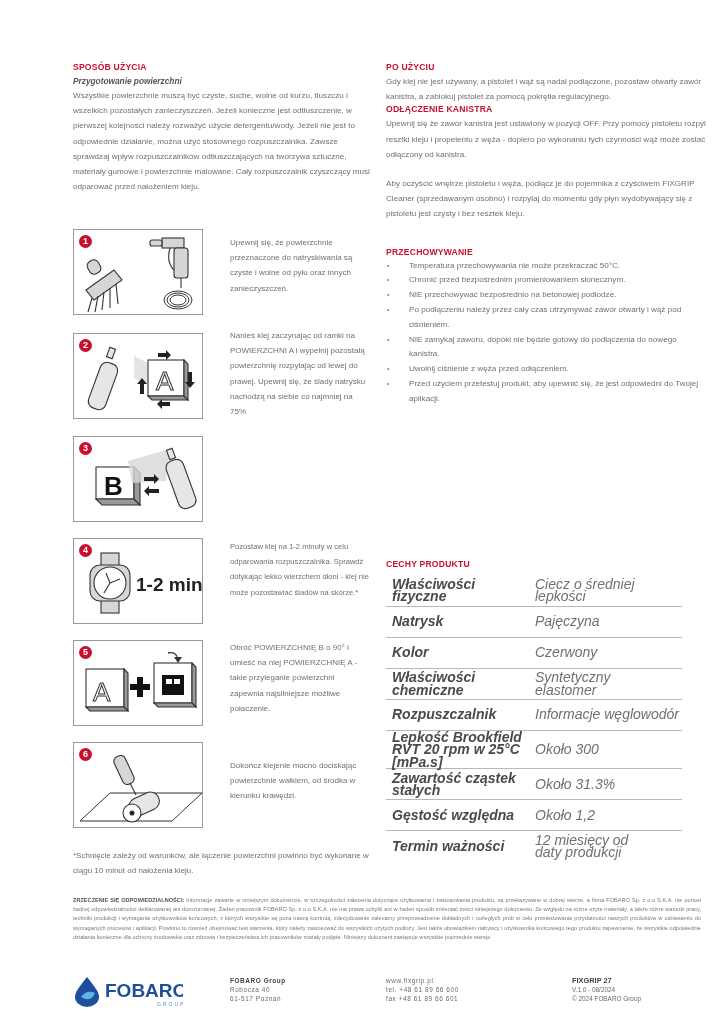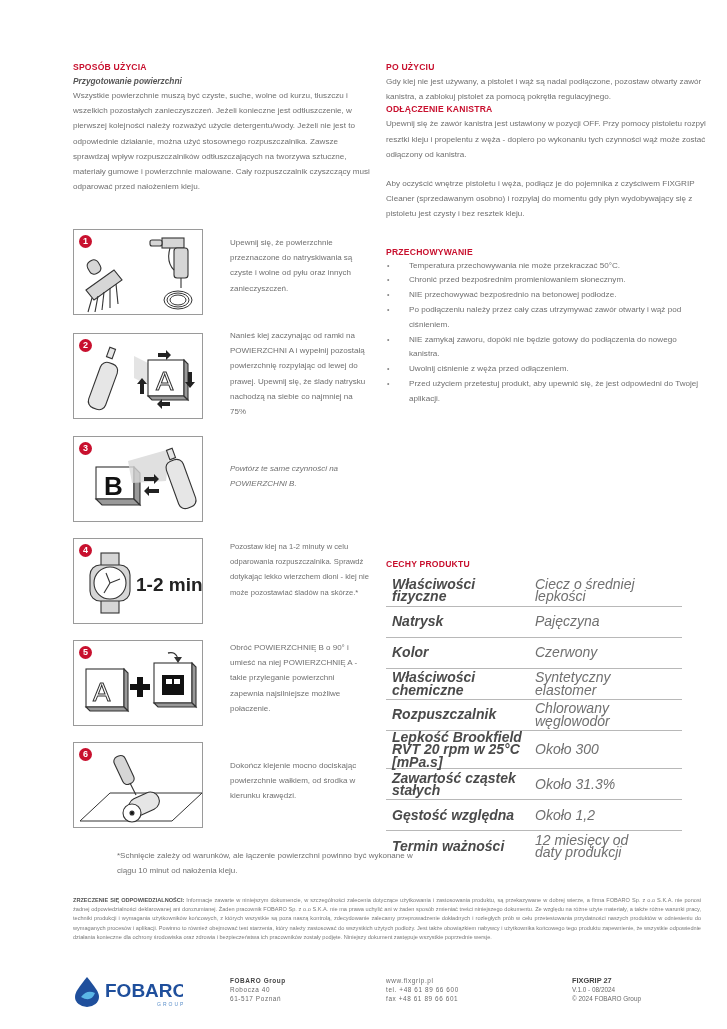--- a/index.html
+++ b/index.html
@@ -10,21 +10,21 @@
   .body-text { font-size: 8.1px; line-height: 15.2px; color: #707070; }
   .col-left { position: absolute; left: 73px; top: 62px; width: 300px; }
   .col-right { position: absolute; left: 386px; top: 62px; width: 320px; }
   .subhead { font-style: italic; font-weight: bold; font-size: 8.3px; color: #555; line-height: 14px; margin-top: 2px; }
 
   .step { position: absolute; left: 73px; width: 130px; border: 1px solid #9a9a9a; background: #fff; }
   .step-text { position: absolute; left: 230px; width: 140px; font-size: 8px; line-height: 15.2px; color: #707070; }
   .badge { position: absolute; left: 5px; top: 5px; width: 13px; height: 13px; border-radius: 50%; background: #c8102e; color: #fff; font-weight: bold; font-size: 9px; line-height: 13px; text-align: center; }
   .step svg { position: absolute; left: 0; top: 0; }
 
-  .footnote { position: absolute; left: 73px; top: 848px; width: 300px; font-size: 8px; line-height: 15px; color: #707070; margin-left: 44px; }
+  .footnote { position: absolute; left: 73px; top: 848px; width: 300px; font-size: 8px; line-height: 15px; color: #707070; }
 
   ul.bullets { list-style: none; margin-top: 2px; }
   ul.bullets li { position: relative; padding-left: 23px; font-size: 8.1px; line-height: 14.8px; color: #707070; }
   ul.bullets li::before { content: "•"; position: absolute; left: 1px; top: 0; font-size: 7px; color: #888; }
 
   table.props { width: 296px; border-collapse: collapse; margin-top: 6px; }
   table.props td { font-size: 14px; border-bottom: 1px solid #b8b8b8; vertical-align: middle; padding: 0 0 0 6px; color: #707070; line-height: 12.5px; font-style: italic; }
   table.props td.k { font-weight: bold; color: #4a4a4a; width: 143px; }
   table.props tr:last-child td { border-bottom: none; }
 
@@ -109,21 +109,20 @@
           <polygon points="70,40 80,40 80,37 85,42 80,47 80,44 70,44"></polygon>
           <polygon points="85,52 75,52 75,49 70,54 75,59 75,56 85,56"></polygon>
         </g>
       <g fill="#e6e6e6" stroke="#333" stroke-width="1.1">
         <rect x="98" y="22" width="18" height="50" rx="7" transform="rotate(-20 107 47)"></rect>
         <rect x="94" y="12" width="6" height="10" transform="rotate(-20 97 17)"></rect>
       </g>
     </svg>
     <div class="badge">3</div>
   </div>
-  <div class="step-text" style="top:461px;font-style:italic;">Powtórz te same czynności na POWIERZCHNI B.</div>
 
   <div class="step" style="top:538px;height:86px;">
     <svg width="130" height="86">
       <g stroke="#333" stroke-width="1.1">
         <rect x="27" y="14" width="18" height="14" fill="#d6d6d6"></rect>
         <rect x="27" y="60" width="18" height="14" fill="#d6d6d6"></rect>
         <rect x="16" y="26" width="40" height="36" rx="10" fill="#d6d6d6"></rect>
         <circle cx="36" cy="44" r="16" fill="#fff"></circle>
         <line x1="36" y1="44" x2="46" y2="40"></line>
           <line x1="36" y1="44" x2="30" y2="54"></line>
@@ -218,21 +217,21 @@
       <tr style="height:31px;">
             <td class="k">Kolor</td>
             <td>Czerwony</td>
           </tr>
       <tr style="height:31px;">
             <td class="k">Właściwości chemiczne</td>
             <td style="padding-right:40px;">Syntetyczny elastomer</td>
           </tr>
       <tr style="height:31px;">
             <td class="k">Rozpuszczalnik</td>
-            <td>Chlorowany węglowodór</td>
+            <td>Informacje węglowodór</td>
           </tr>
       <tr style="height:31px;">
             <td class="k">Lepkość Brookfield RVT 20 rpm w 25°C [mPa.s]</td>
             <td>Około 300</td>
           </tr>
       <tr style="height:31px;">
             <td class="k">Zawartość cząstek stałych</td>
             <td>Około 31.3%</td>
           </tr>
       <tr style="height:31px;">

